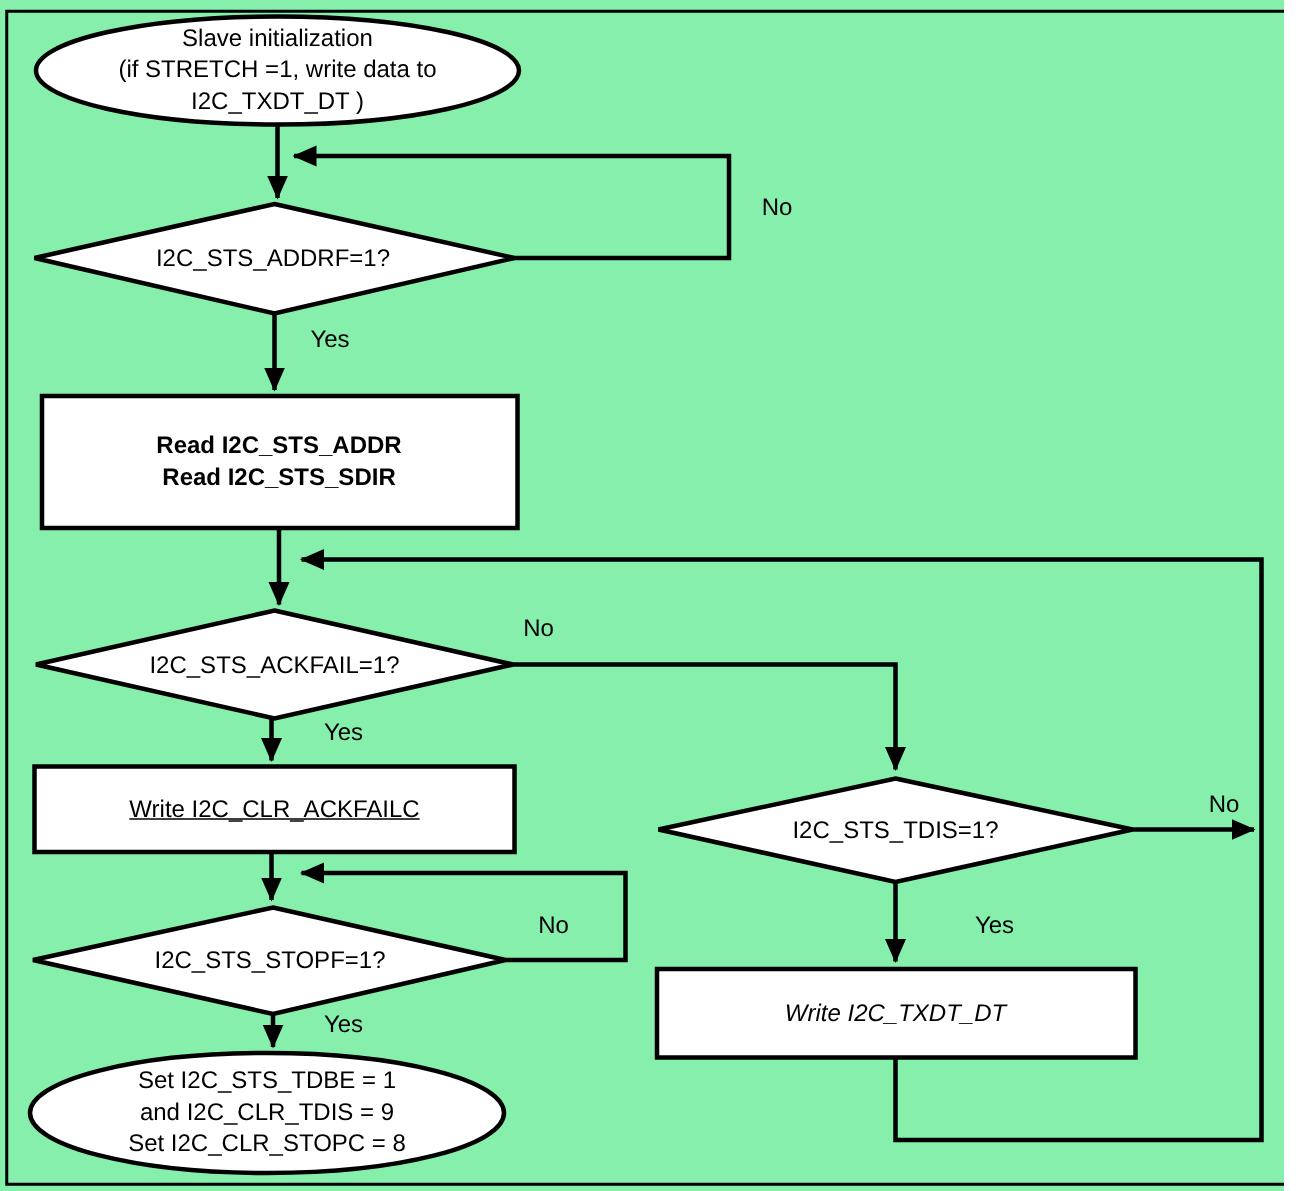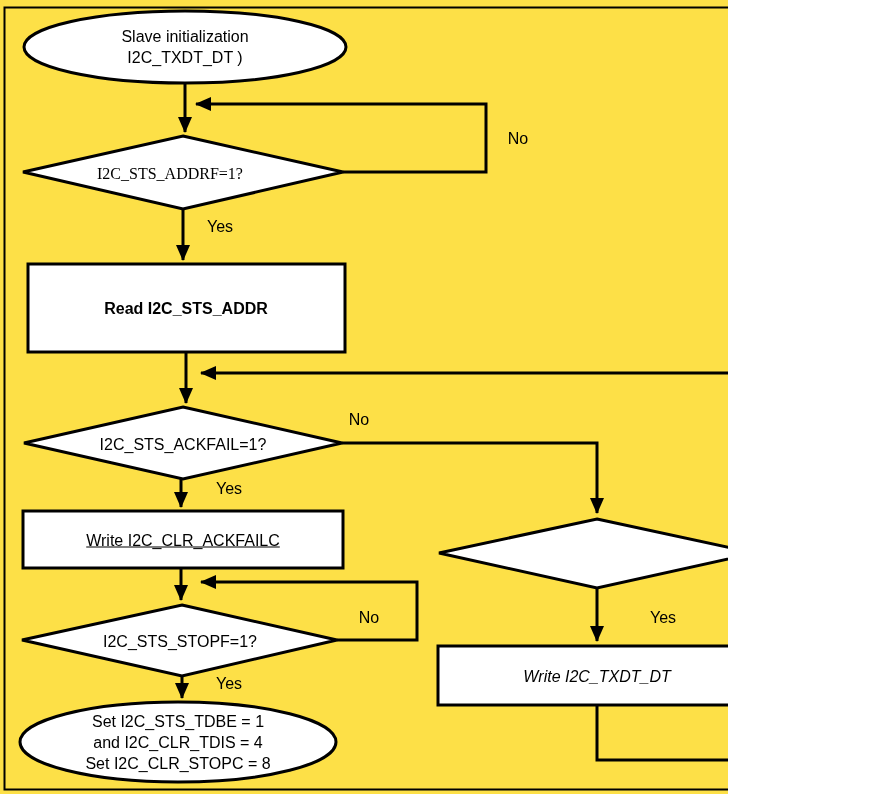--- a/index.html
+++ b/index.html
@@ -2,23 +2,23 @@
 <html><head>
 <meta charset="utf-8">
 <style>
   html, body {
     margin: 0;
     padding: 0;
     background: #ffffff;
   }
   #canvas {
     position: relative;
-    width: 728px;
+    width: 856px;
     height: 794px;
-    background: #fde047;
+    background: #86efac;
     font-family: "Liberation Sans", sans-serif;
     color: #000000;
     overflow: hidden;
   }
   #flow-svg {
     position: absolute;
     left: 0;
     top: 0;
   }
   .node-text {
@@ -87,41 +87,44 @@
       <rect x="23" y="511" width="320" height="57"></rect>
       <polygon points="182,605 337,640 182,676 22,640"></polygon>
       <ellipse cx="178" cy="742" rx="158" ry="40"></ellipse>
       <polygon points="597,519 755,553 597,588 439,553"></polygon>
       <rect x="438" y="646" width="319" height="59"></rect>
     </g>
   </svg>
 
   <div class="node-text" style="left:185px; top:47px;">
     <div>Slave initialization</div>
+    <div>(if STRETCH =1, write data to</div>
     <div>I2C_TXDT_DT )</div>
   </div>
 
-  <div class="node-text" style="left:170px; top:173px;font-family:Liberation Serif, serif;">I2C_STS_ADDRF=1?</div>
+  <div class="node-text" style="left:182px; top:173px;">I2C_STS_ADDRF=1?</div>
 
   <div class="node-text" style="left:186px; top:308px;font-weight:bold;">
     <div>Read I2C_STS_ADDR</div>
+    <div>Read I2C_STS_SDIR</div>
   </div>
 
   <div class="node-text" style="left:183px; top:444px;">I2C_STS_ACKFAIL=1?</div>
 
   <div class="node-text" style="left:183px; top:540px;text-decoration:underline;">Write I2C_CLR_ACKFAILC</div>
 
   <div class="node-text" style="left:180px; top:641px;">I2C_STS_STOPF=1?</div>
 
   <div class="node-text" style="left:178px; top:742px;text-align:center;">
     <div>Set I2C_STS_TDBE = 1</div>
-    <div>and I2C_CLR_TDIS = 4</div>
+    <div>and I2C_CLR_TDIS = 9</div>
     <div>Set I2C_CLR_STOPC = 8</div>
   </div>
 
+  <div class="node-text" style="left:597px; top:554px;">I2C_STS_TDIS=1?</div>
 
   <div class="node-text" style="left:597px; top:676px;font-style:italic;">Write I2C_TXDT_DT</div>
 
   <div class="edge-label" style="left:518px; top:139px;">No</div>
   <div class="edge-label" style="left:220px; top:227px;">Yes</div>
   <div class="edge-label" style="left:359px; top:420px;">No</div>
   <div class="edge-label" style="left:229px; top:489px;">Yes</div>
   <div class="edge-label" style="left:369px; top:618px;">No</div>
   <div class="edge-label" style="left:229px; top:684px;">Yes</div>
   <div class="edge-label" style="left:816px; top:537px;">No</div>

